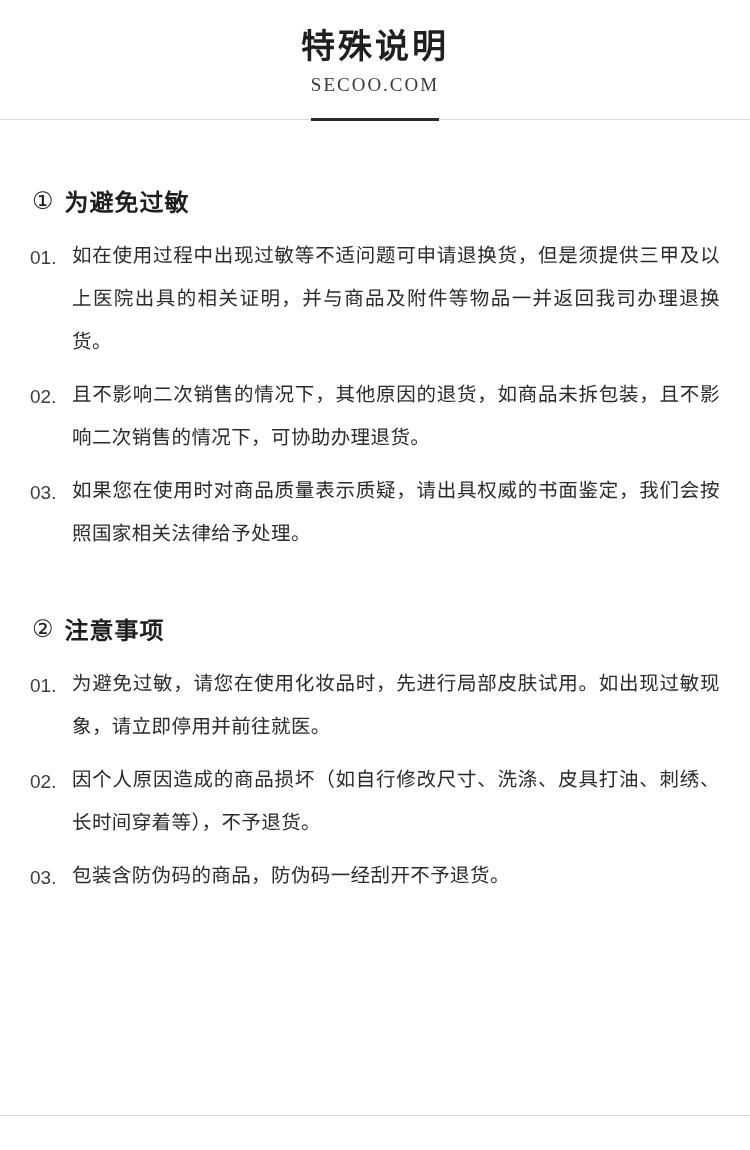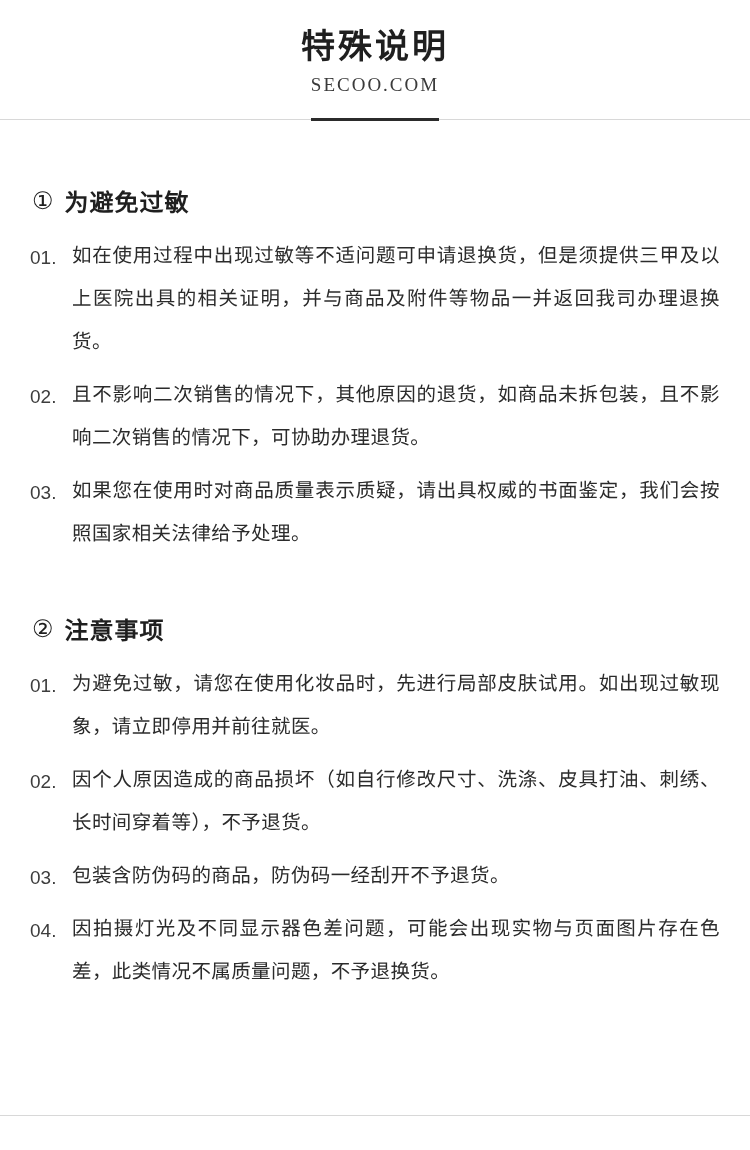--- a/index.html
+++ b/index.html
@@ -172,22 +172,18 @@
         <div class="item-text">为避免过敏，请您在使用化妆品时，先进行局部皮肤试用。如出现过敏现象，请立即停用并前往就医。</div>
       </div>
       <div class="item">
         <div class="item-index">02.</div>
         <div class="item-text">因个人原因造成的商品损坏（如自行修改尺寸、洗涤、皮具打油、刺绣、长时间穿着等），不予退货。</div>
       </div>
       <div class="item">
         <div class="item-index">03.</div>
         <div class="item-text">包装含防伪码的商品，防伪码一经刮开不予退货。</div>
       </div>
-      <div class="item">
-        <div class="item-index">04.</div>
-        <div class="item-text">因拍摄灯光及不同显示器色差问题，可能会出现实物与页面图片存在色差，此类情况不属质量问题，不予退换货。</div>
-      </div>
     </div>
 
   </div>
 
   <div class="footer-rule"></div>
 </div>
 
 </body></html>

